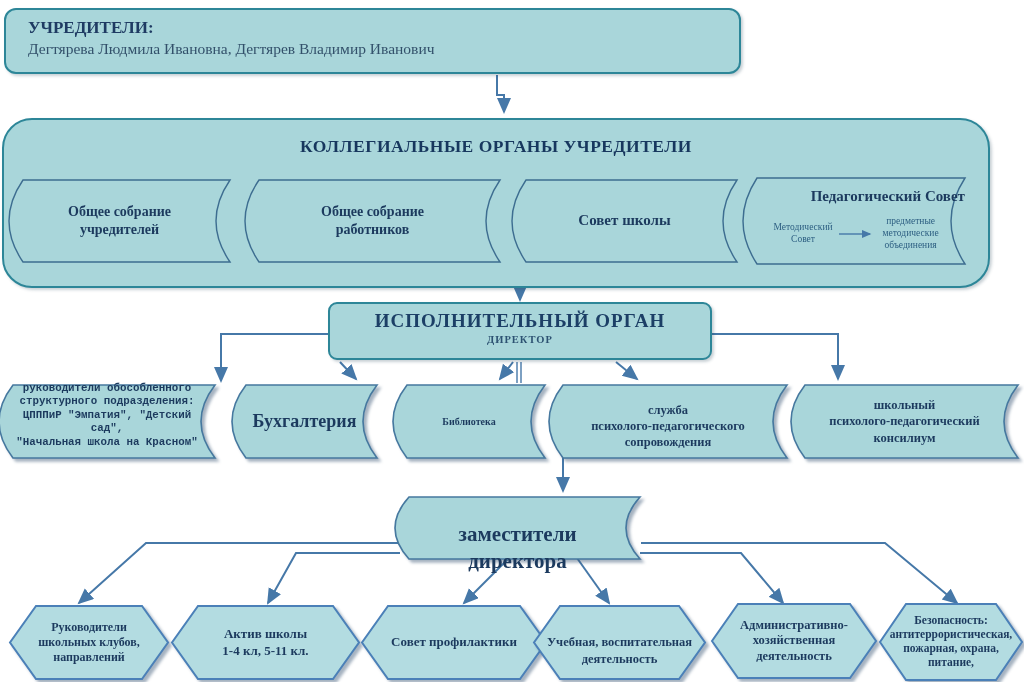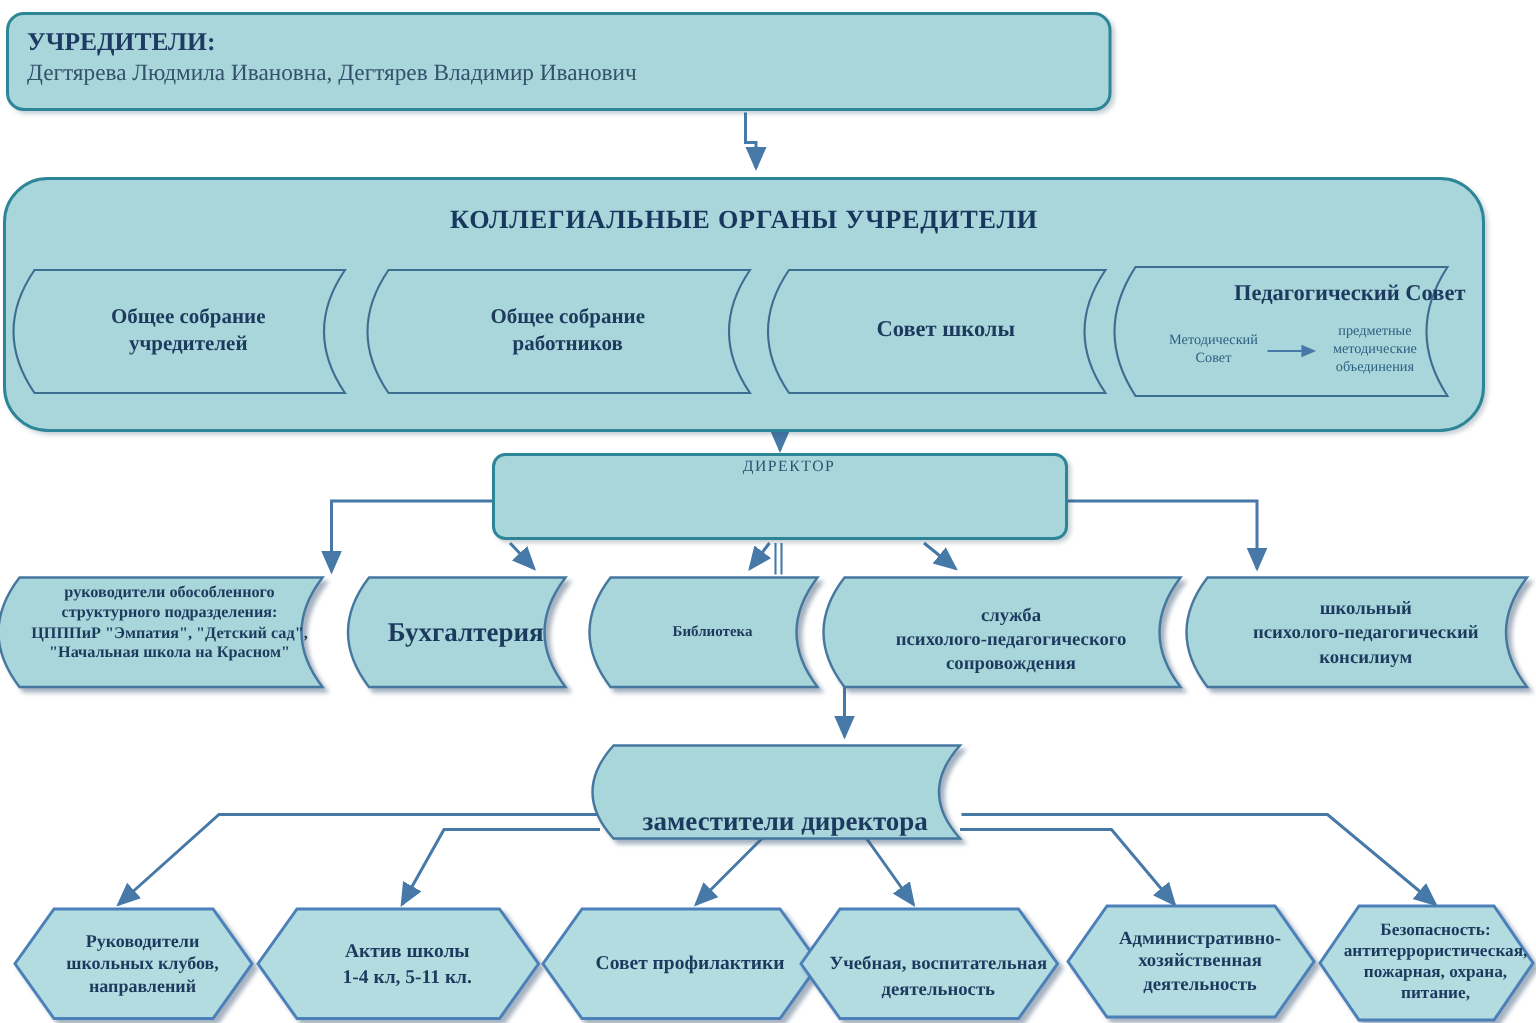--- a/index.html
+++ b/index.html
@@ -9,38 +9,38 @@
   .rbox{position:absolute;background:#a9d6da;border:2.5px solid #2d8698;box-sizing:border-box;
         box-shadow:2px 2px 3px rgba(40,70,90,.25);}
   .founders{left:4px;top:8px;width:737px;height:66px;border-radius:12px;padding:8px 0 0 22px;}
   .f-title{font-weight:bold;font-size:17px;color:#1f3b63;}
   .f-names{font-size:15.5px;color:#33516b;margin-top:2px;}
   .collegial{left:2px;top:118px;width:988px;height:170px;border-radius:30px;}
   .c-title{position:absolute;left:0;right:0;top:16px;text-align:center;font-weight:bold;
            font-size:17.5px;letter-spacing:.5px;color:#17375e;}
   .orgbox{left:328px;top:302px;width:384px;height:58px;border-radius:9px;border-width:2px;text-align:center;}
   .o-title{font-weight:bold;font-size:19px;letter-spacing:1px;color:#1c3f66;margin-top:6px;}
-  .o-sub{font-size:10.5px;letter-spacing:1px;color:#2d5272;margin-top:2px;}
+  .o-sub{font-size:10.5px;letter-spacing:1px;color:#2d5272;margin-top:2px;font-weight:bold;}
   
   .shape{position:absolute;}
   .shape>svg{position:absolute;left:-4px;top:-4px;overflow:visible;}
   .lbl{position:absolute;inset:0;display:flex;align-items:center;justify-content:center;
        text-align:center;white-space:pre-line;font-weight:bold;line-height:1.3;padding:0 16px;}
   .p-inner{fill:#a9d6da;stroke:#3d6d90;stroke-width:1.4;}
   .p-dept{fill:#a9d6da;stroke:#46789f;stroke-width:1.6;}
   .p-hex{fill:#b3dce1;stroke:#4b80b8;stroke-width:2;}
   .sh{filter:drop-shadow(3px 3px 1.5px rgba(55,85,115,.45));}
   
   .ped-title{position:absolute;left:16px;right:0;top:10px;text-align:right;font-weight:bold;font-size:15px;}
   .ped-row{position:absolute;left:14px;right:10px;top:38px;display:flex;align-items:center;
            justify-content:center;gap:4px;}
   .ped-small{font-size:9.5px;line-height:1.25;color:#2d5f82;text-align:center;white-space:pre-line;}
   
   .connectors{position:absolute;left:0;top:0;z-index:1;pointer-events:none;}
-  .zbox,.rbox,.shape{z-index:2;padding-left:12px;}
+  .zbox,.rbox,.shape{z-index:2;}
   .connectors polyline,.connectors line{fill:none;stroke:#4678a8;stroke-width:2;}
   .thin{stroke-width:1.4 !important;}
 </style>
 </head>
 <body>
 
 <div class="stage">
 
   <svg class="connectors" width="1024" height="682">
     <defs>
@@ -109,24 +109,25 @@
       <svg width="42" height="10">
         <line x1="2" y1="5" x2="33" y2="5" stroke="#4678a8" stroke-width="1.4" marker-end="url(#ah2)"></line>
       </svg>
       <span class="ped-small">предметные
 методические
 объединения</span>
     </div>
   </div>
 
   <div class="rbox orgbox">
+    <div class="o-title">ИСПОЛНИТЕЛЬНЫЙ ОРГАН</div>
     <div class="o-sub">ДИРЕКТОР</div>
   </div>
 
-  <div class="shape" style="left:-1px;top:385px;width:216px;height:61px;">
+  <div class="shape" style="left:-1px;top:385px;width:216px;height:61px;font-family:Liberation Mono, monospace;">
     <svg class="sh" width="224" height="81" viewBox="-4 -4 224 81">
         <path class="p-dept" d="M 14 0 L 216 0 Q 188 36.5 216 73 L 14 73 Q -14 36.5 14 0 Z"></path>
       </svg>
     <div class="lbl" style="font-size:10.8px;line-height:1.25;padding:0 12px;">руководители обособленного
 структурного подразделения:
 ЦПППиР "Эмпатия", "Детский сад",
 "Начальная школа на Красном"</div>
   </div>
   <div class="shape" style="left:232px;top:385px;width:145px;height:73px;">
     <svg class="sh" width="153" height="81" viewBox="-4 -4 153 81">
@@ -154,21 +155,21 @@
       </svg>
     <div class="lbl" style="font-size:12.5px;">школьный
 психолого-педагогический
 консилиум</div>
   </div>
 
   <div class="shape" style="left:395px;top:497px;width:245px;height:62px;">
     <svg class="sh" width="253" height="70" viewBox="-4 -4 253 70">
         <path class="p-dept" d="M 14 0 L 245 0 Q 217 31 245 62 L 14 62 Q -14 31 14 0 Z"></path>
       </svg>
-    <div class="lbl" style="font-size:18px;margin-top:40px;">заместители директора</div>
+    <div class="lbl" style="font-size:21px;margin-top:40px;">заместители директора</div>
   </div>
 
   <div class="shape" style="left:10px;top:606px;width:158px;height:73px;">
     <svg class="sh" width="166" height="81" viewBox="-4 -4 166 81">
         <path class="p-hex" d="M 26 0 L 132 0 L 158 36.5 L 132 73 L 26 73 L 0 36.5 Z"></path>
       </svg>
     <div class="lbl" style="font-size:12px;line-height:1.25;">Руководители
 школьных клубов,
 направлений</div>
   </div>

